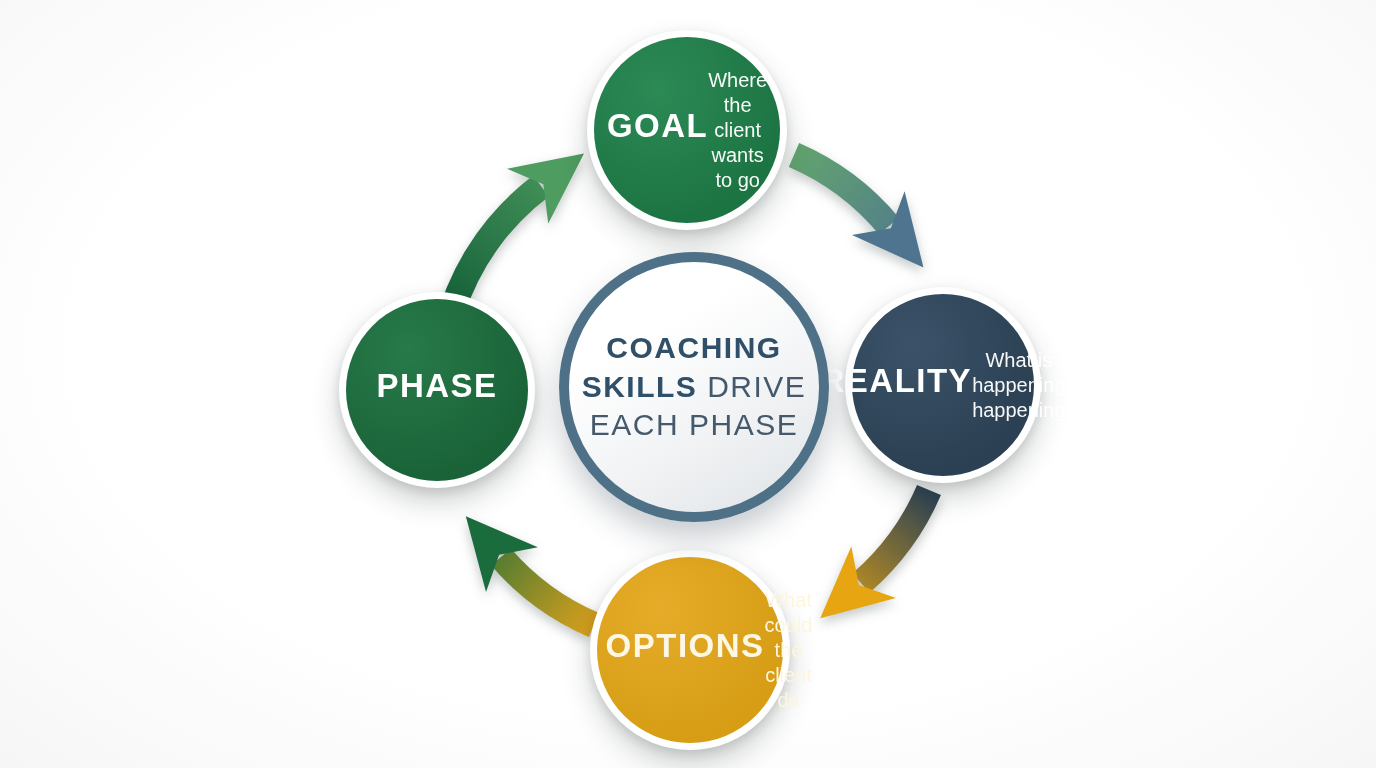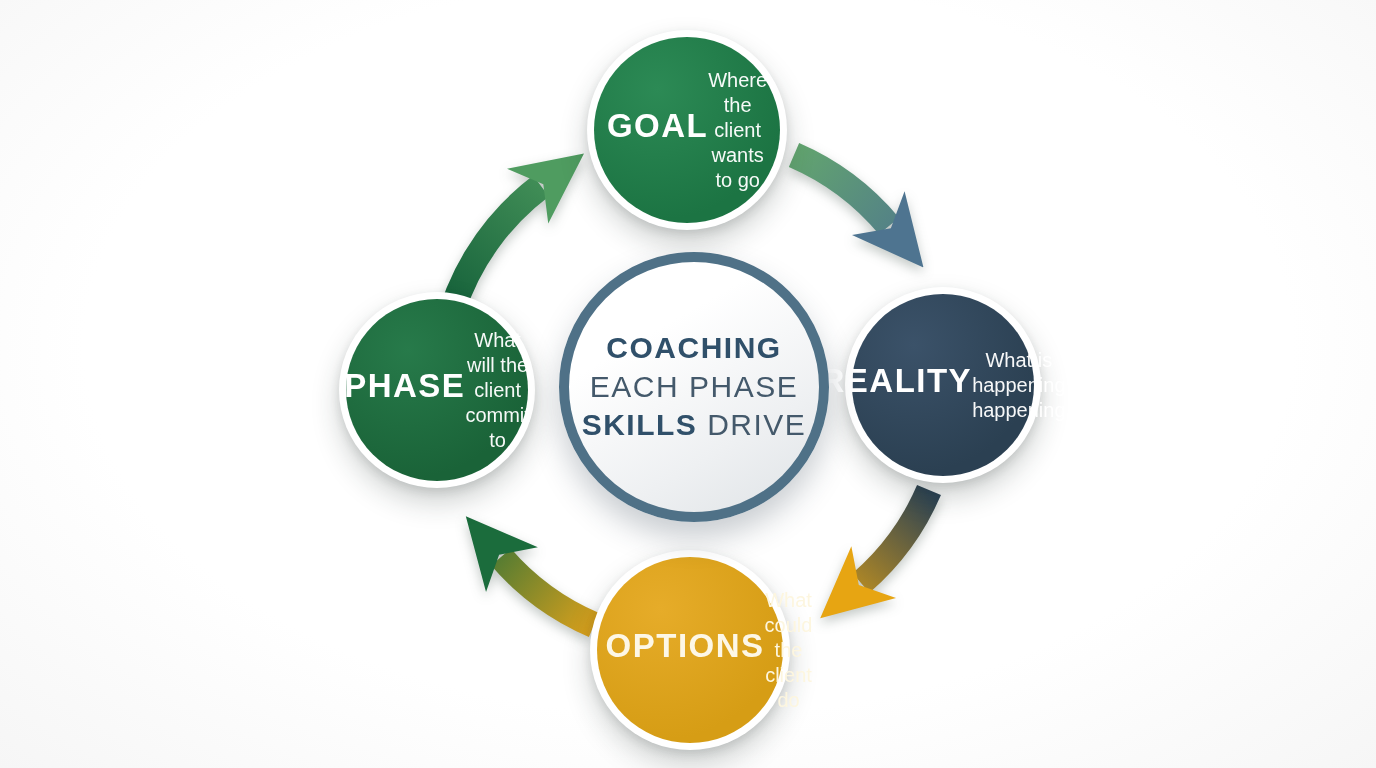--- a/index.html
+++ b/index.html
@@ -120,32 +120,31 @@
   <div class="node node-options">
     <div class="node-inner options-inner">
       <div class="node-title">OPTIONS</div>
       <div class="node-sub">What could the client do</div>
     </div>
   </div>
 
   <div class="node node-will">
     <div class="node-inner will-inner">
       <div class="node-title">PHASE</div>
-      <div class="node-sub">What will the client commit to</div>
     </div>
   </div>
 
   <div class="center-node">
     <div class="center-text">
       <div>
         <span class="ct-bold">COACHING</span>
       </div>
       <div>
-        <span class="ct-light">EACH PHASE</span>
+        <span class="ct-bold">SKILLS</span>
+        <span class="ct-light">DRIVE</span>
       </div>
       <div>
-        <span class="ct-bold">SKILLS</span>
-        <span class="ct-light">DRIVE</span>
+        <span class="ct-light">EACH PHASE</span>
       </div>
     </div>
   </div>
 
 </div>
 
 </body></html>

